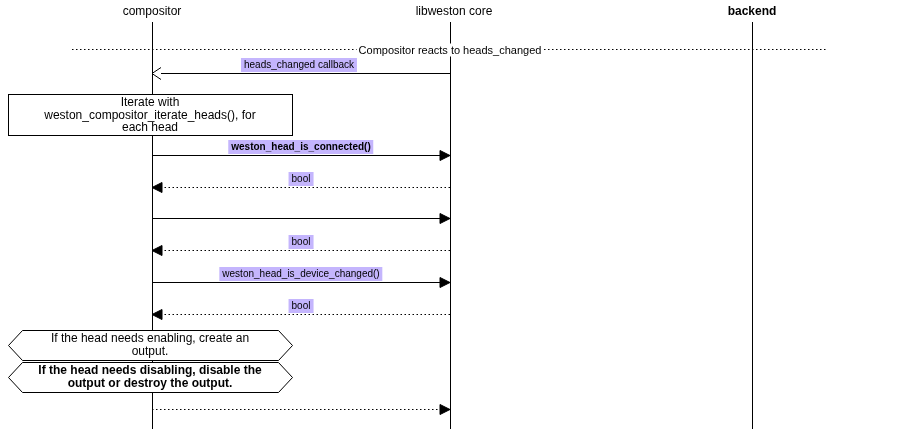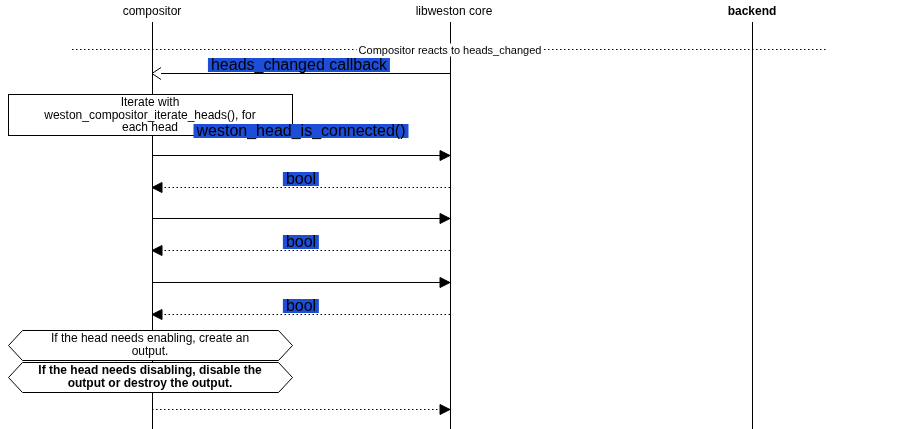--- a/index.html
+++ b/index.html
@@ -28,22 +28,22 @@
     font-size:11px;
     background:#ffffff;
     padding:0 2px;
     white-space:nowrap;
     transform:translate(-50%,-50%);
     line-height:13px;
   }
 
   .msg-label{
     position:absolute;
-    font-size:16px;
-    background:#1d4ed8;
+    font-size:10px;
+    background:#c4b5fd;
     padding:0 3px;
     white-space:nowrap;
     transform:translate(-50%,-100%);
     line-height:14px;
   }
 
   .note-text{
     position:absolute;
     font-size:12px;
     line-height:12.5px;
@@ -80,23 +80,24 @@
       <path d="M 450 409.5 L 440 404.5 L 440 414.5 Z" fill="#000000" stroke="#000000" stroke-width="1"></path>
       <rect x="8.5" y="94.5" width="284" height="41" fill="#ffffff" stroke="#000000" stroke-width="1"></rect>
       <path d="M 22.5 330.5 L 278.5 330.5 L 292.5 345.5 L 278.5 360.5 L 22.5 360.5 L 8.5 345.5 Z" fill="#ffffff" stroke="#000000" stroke-width="1"></path>
       <path d="M 22.5 362.5 L 278.5 362.5 L 292.5 377.5 L 278.5 392.5 L 22.5 392.5 L 8.5 377.5 Z" fill="#ffffff" stroke="#000000" stroke-width="1"></path>
     </svg>
 <div class="participant-label" style="left: 152px; top: 4px;">compositor</div>
     <div class="participant-label" style="left: 454px; top: 4px;">libweston core</div>
     <div class="participant-label" style="left: 752px; top: 4px; font-weight: bold;">backend</div>
     <div class="divider-label" style="left: 450px; top: 50px;">Compositor reacts to heads_changed</div>
     <div class="msg-label" style="left: 299px; top: 72px;">heads_changed callback</div>
-    <div class="msg-label" style="left: 301px; top: 138px;">weston_head_is_connected()</div>
+    <div class="msg-label" style="left: 301px; top: 154px; font-weight: bold;">weston_head_is_connected()</div>
     <div class="msg-label" style="left: 301px; top: 186px;">bool</div>
     <div class="msg-label" style="left: 301px; top: 249px;">bool</div>
+    <div class="msg-label" style="left: 301px; top: 281px;">weston_head_is_device_changed()</div>
     <div class="msg-label" style="left: 301px; top: 313px;">bool</div>
     <div class="note-text" style="left: 150px; top: 332px; width: 278px;">If the head needs enabling, create an
 output.</div>
     <div class="note-text" style="left: 150px; top: 96px; width: 278px;">Iterate with
 weston_compositor_iterate_heads(), for
 each head</div>
     <div class="note-text" style="left: 150px; top: 364px; width: 278px; font-weight: bold;">If the head needs disabling, disable the
 output or destroy the output.</div>
   </div>
 

